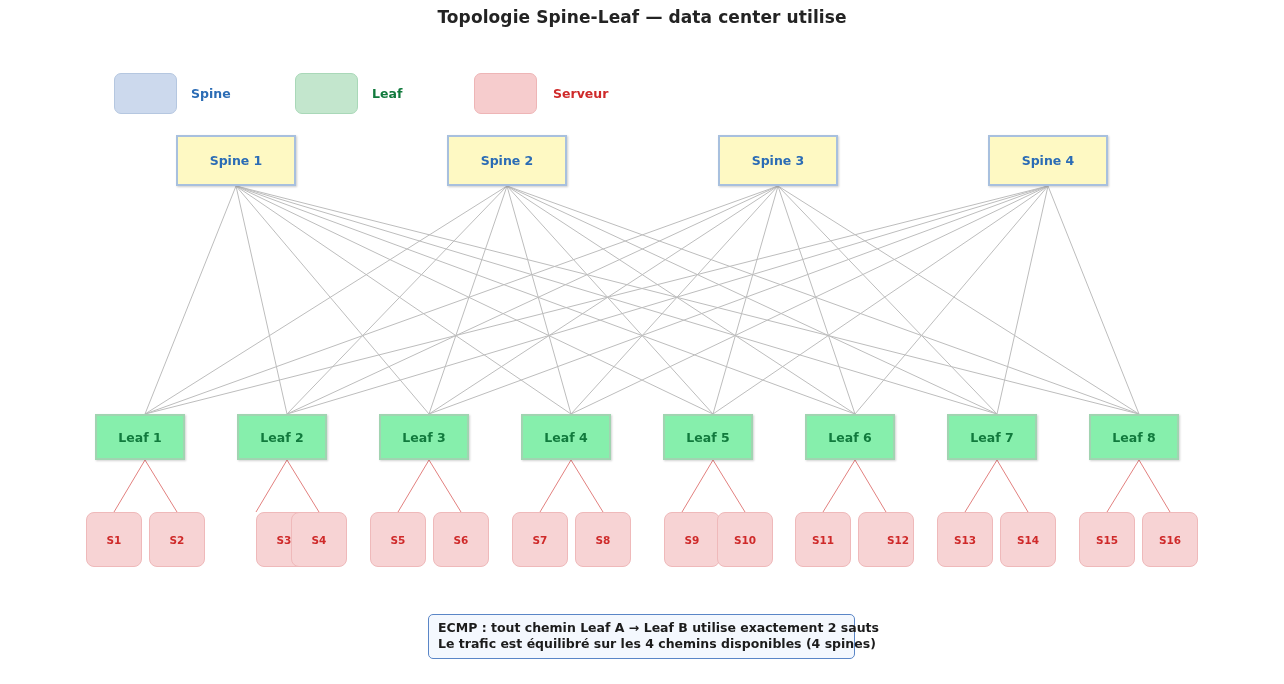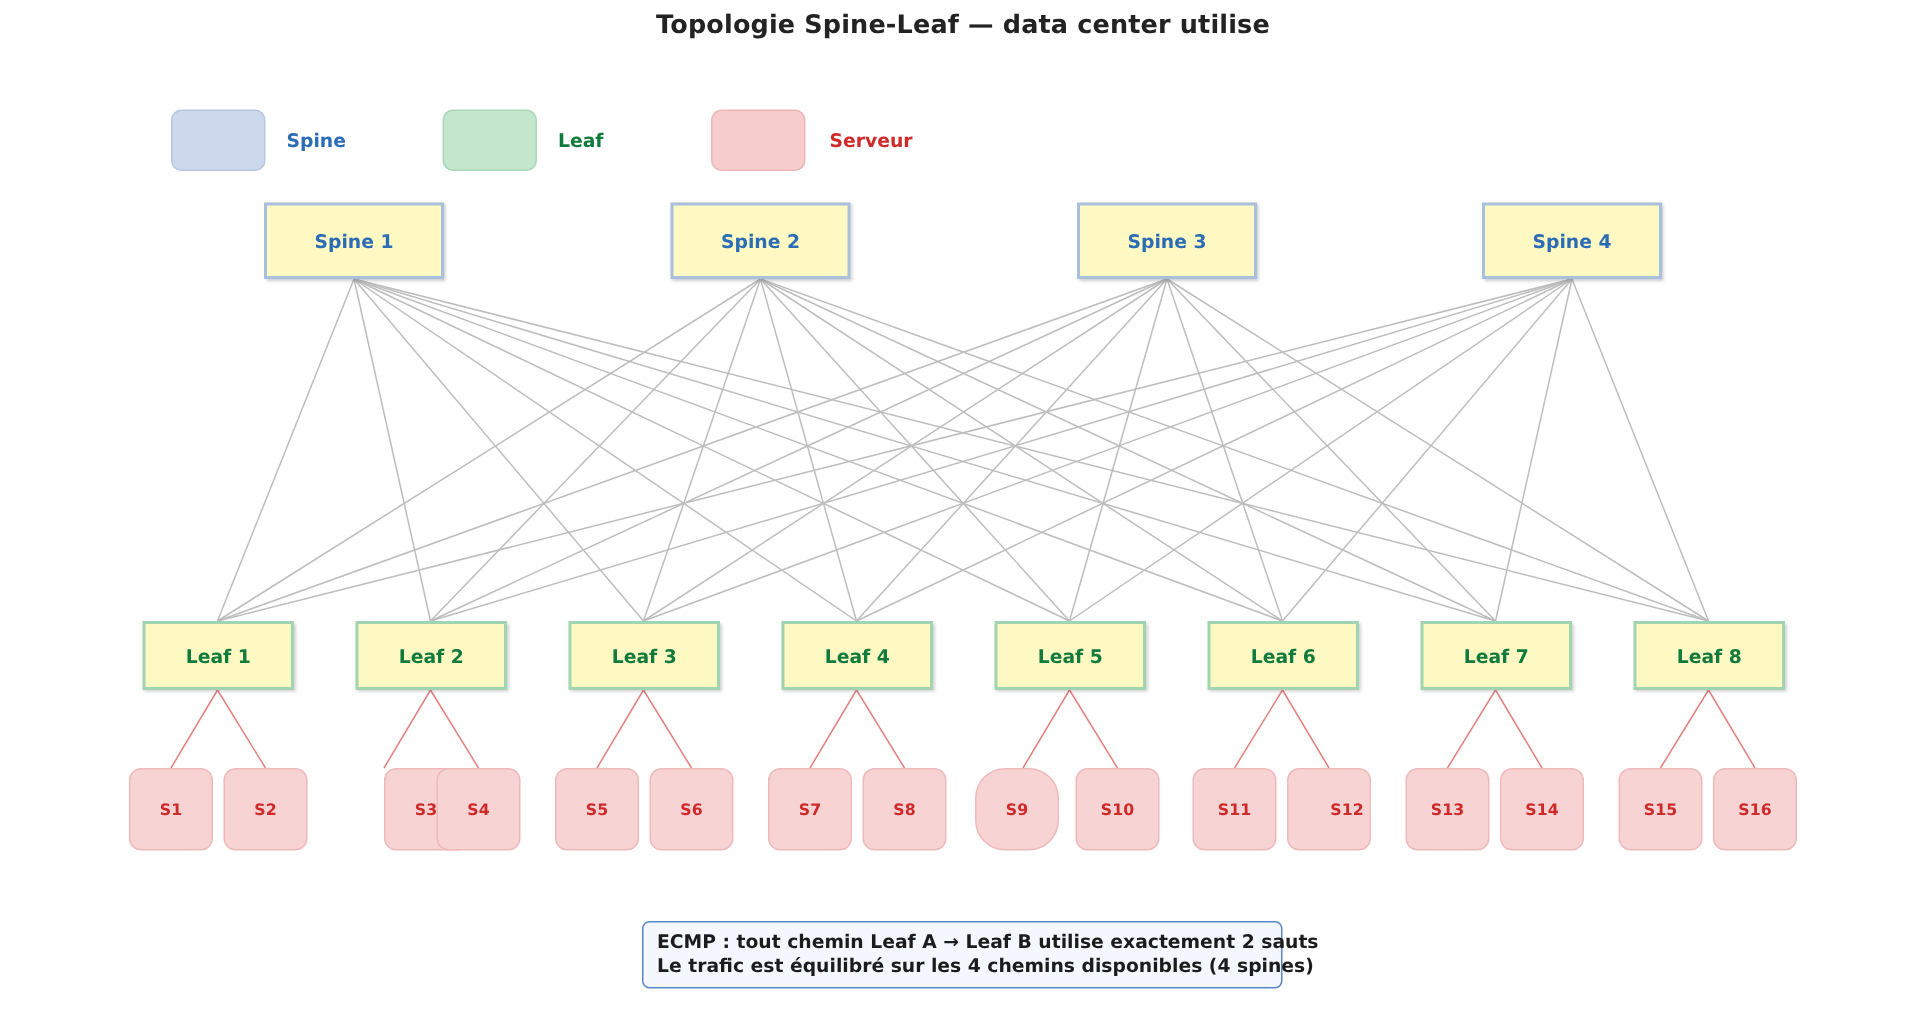--- a/index.html
+++ b/index.html
@@ -70,23 +70,23 @@
     width: 120px;
     height: 51px;
     background: #fef9c3;
     border: 2px solid #a8c0de;
     color: #2b6cb5;
     font-size: 12.5px;
     font-weight: bold;
     box-shadow: 1px 1px 2px rgba(0,0,0,0.20);
   }
   .leaf-node {
-    width: 101px;
+    width: 90px;
     height: 46px;
-    background: #fef9c3;
+    background: #86efac;
     border: 2px solid #a1d4b1;
     color: #117a3d;
     font-size: 12.5px;
     font-weight: bold;
     box-shadow: 1px 1px 2px rgba(0,0,0,0.18);
   }
   .server-node {
     width: 56px;
     height: 55px;
     border-radius: 8px;
@@ -236,21 +236,21 @@
       </div>
       <div class="node server-node" style="left: 433px; top: 512px;">
         <span>S6</span>
       </div>
       <div class="node server-node" style="left: 512px; top: 512px;">
         <span>S7</span>
       </div>
       <div class="node server-node" style="left: 575px; top: 512px;">
         <span>S8</span>
       </div>
-      <div class="node server-node" style="left: 650px; top: 512px; border-radius: 20px;">
+      <div class="node server-node" style="left: 664px; top: 512px;">
         <span>S9</span>
       </div>
       <div class="node server-node" style="left: 717px; top: 512px;">
         <span>S10</span>
       </div>
       <div class="node server-node" style="left: 795px; top: 512px;">
         <span>S11</span>
       </div>
       <div class="node server-node" style="left: 858px; top: 512px; padding-left: 24px;">
         <span>S12</span>

